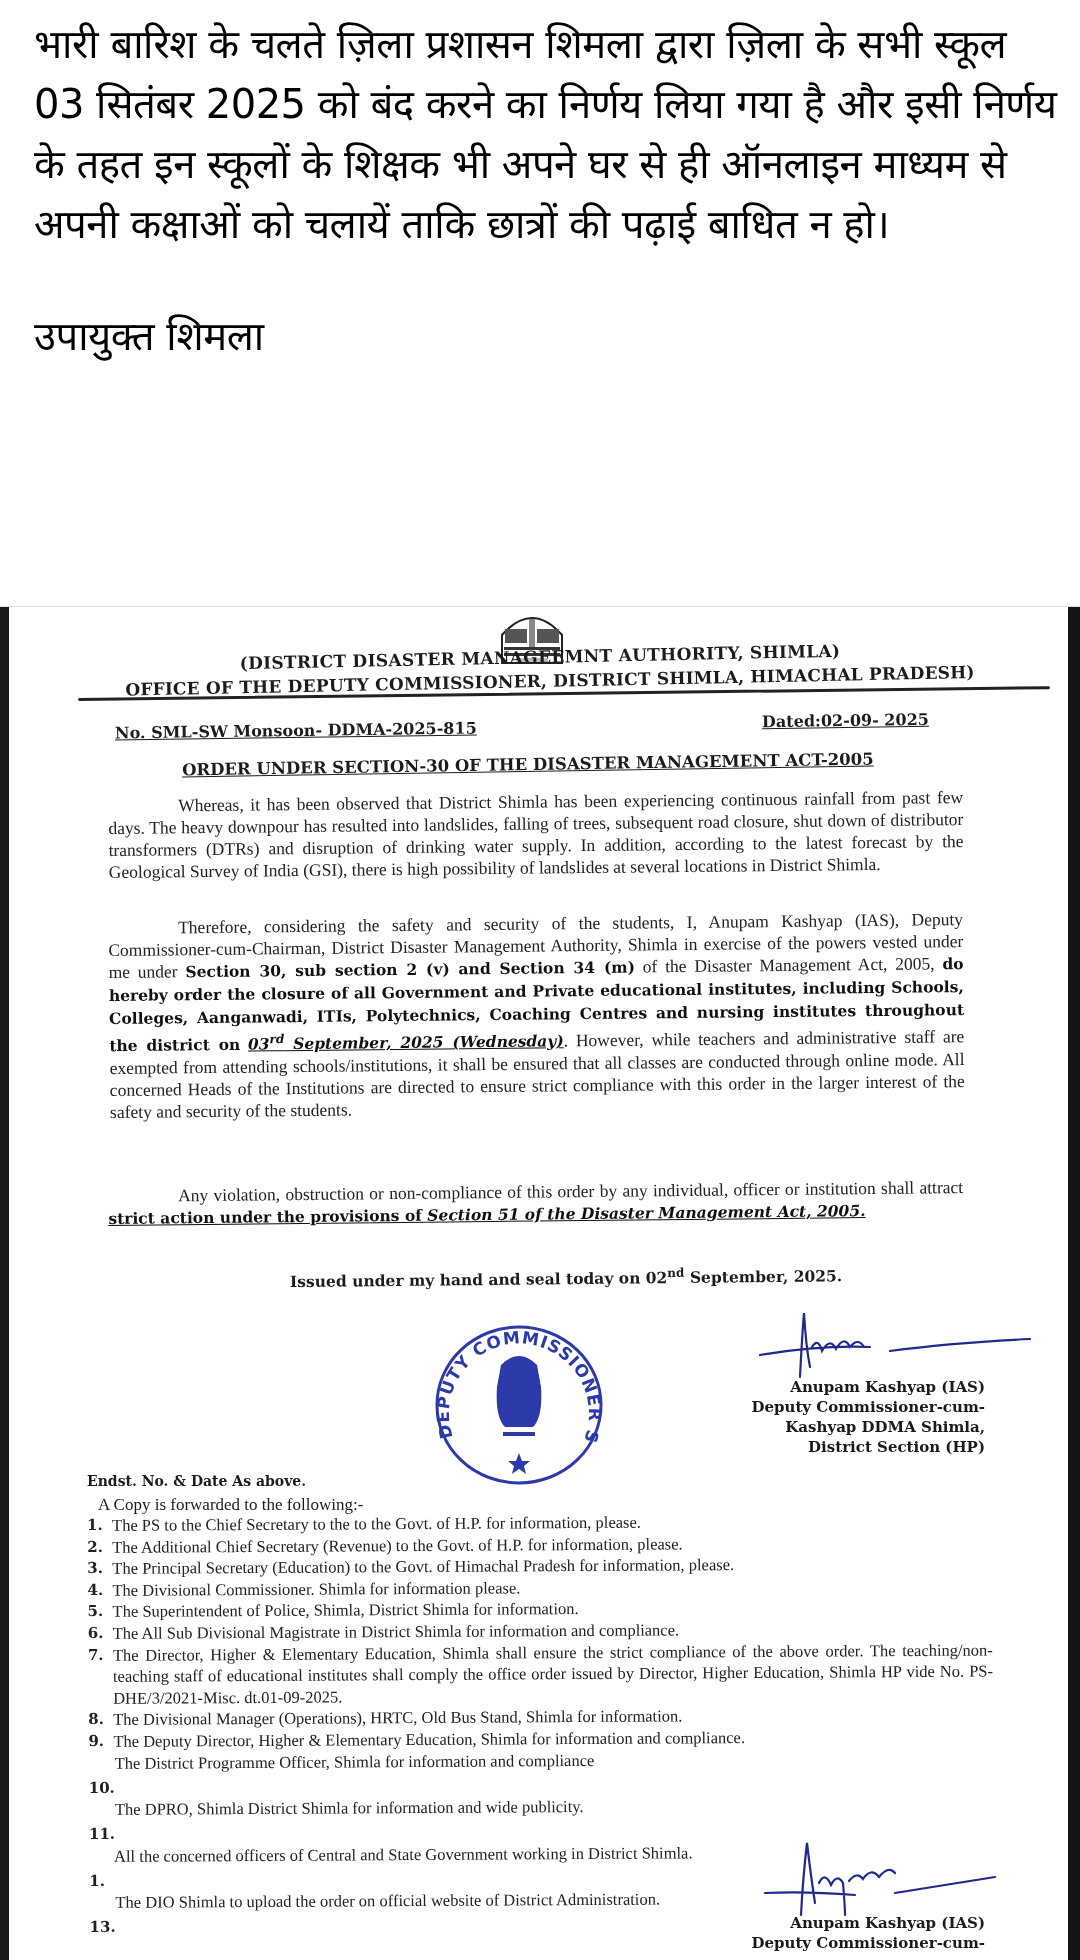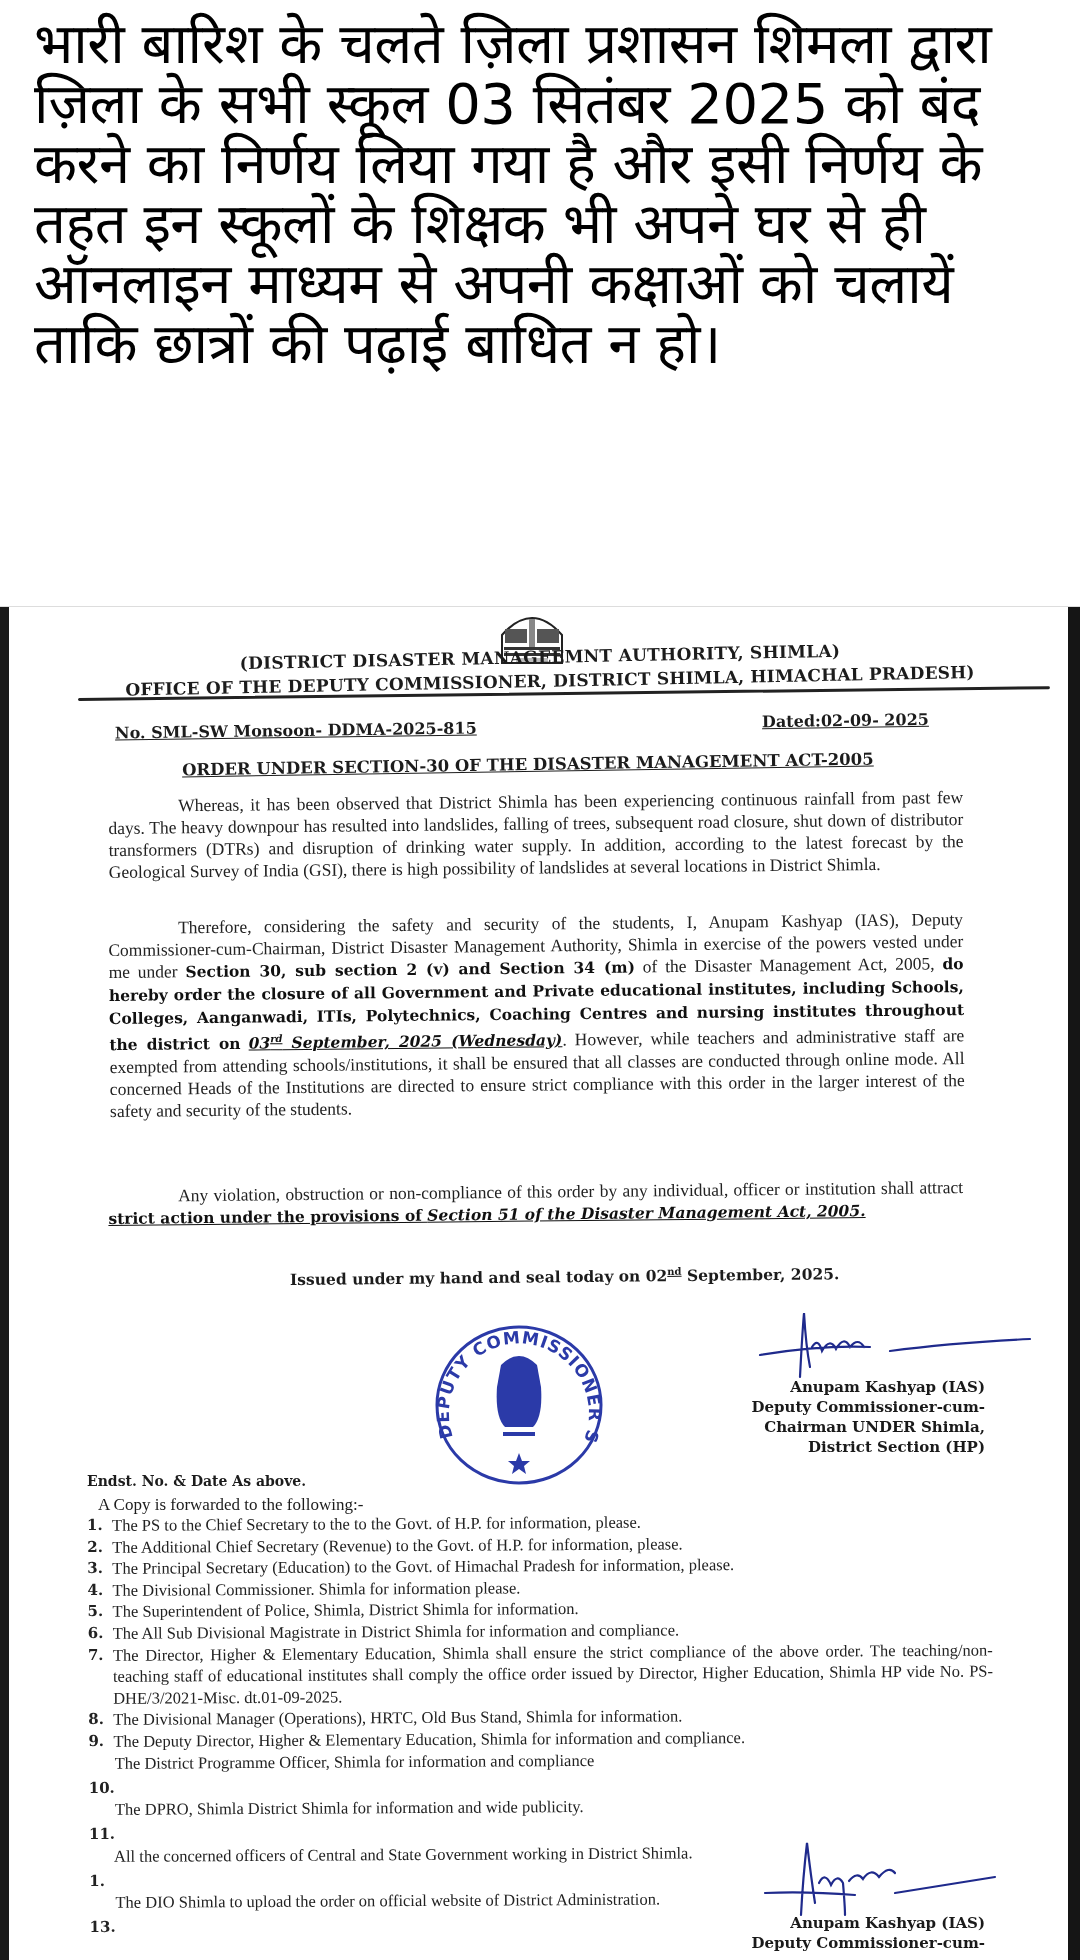--- a/index.html
+++ b/index.html
@@ -3,21 +3,21 @@
 <meta charset="utf-8">
 <style>
   * { box-sizing: border-box; margin: 0; padding: 0; }
   html, body { width: 1080px; height: 1960px; background: #ffffff; overflow: hidden; }
   body { position: relative; font-family: "DejaVu Sans", sans-serif; color: #111; }
 
   
   .caption {
     position: absolute; left: 34px; top: 14px; width: 1030px;
     font-family: "DejaVu Sans", sans-serif;
-    font-size: 56px; line-height: 60px; color: #000;
+    font-size: 40px; line-height: 60px; color: #000;
     letter-spacing: -0.5px;
   }
   .caption p { margin: 0; }
   .caption .gap { height: 52px; }
 
   
   .scan {
     position: absolute; left: 0; top: 606px; width: 1080px; height: 1354px;
     background: #ffffff; border-top: 1px solid #ddd; overflow: hidden;
   }
@@ -50,21 +50,21 @@
   .para .indent { display: inline-block; width: 70px; }
   .para b { font-family: "DejaVu Serif", serif; font-size: 15.5px; color: #111; }
   .para .u { text-decoration: underline; }
   .para i { font-style: italic; }
   .p1 { top: 188px; }
   .p2 { top: 310px; }
   .p3 { top: 578px; }
 
   .issued { position: absolute; left: 290px; top: 660px; font-family: "DejaVu Serif", serif;
             font-weight: bold; font-size: 15.5px; transform: rotate(-0.6deg); }
-  .issued sup, .para sup { font-size: 10px; text-decoration: underline; }
+  .issued sup, .para sup { font-size: 12px; }
 
   .seal { position: absolute; left: 425px; top: 710px; width: 185px; height: 170px; }
 
   .signature1 { position: absolute; left: 740px; top: 700px; width: 300px; height: 80px; }
   .signer1 { position: absolute; right: 95px; top: 770px; text-align: right; font-family: "DejaVu Serif", serif;
              font-weight: bold; font-size: 15px; line-height: 20px; color: #1a1a1a; }
 
   .endst { position: absolute; left: 87px; top: 866px; font-family: "DejaVu Serif", serif; font-weight: bold;
            font-size: 14px; }
   .copy-to { position: absolute; left: 98px; top: 888px; font-size: 17px; }
@@ -80,20 +80,21 @@
   .signature2 { position: absolute; left: 745px; top: 1230px; width: 260px; height: 80px; }
   .signer2 { position: absolute; right: 95px; top: 1306px; text-align: right; font-family: "DejaVu Serif", serif;
              font-weight: bold; font-size: 15px; line-height: 20px; color: #1a1a1a; }
 </style>
 </head>
 <body>
 
 <div class="caption">
   <p>भारी बारिश के चलते ज़िला प्रशासन शिमला द्वारा ज़िला के सभी स्कूल 03 सितंबर 2025 को बंद करने का निर्णय लिया गया है और इसी निर्णय के तहत इन स्कूलों के शिक्षक भी अपने घर से ही ऑनलाइन माध्यम से अपनी कक्षाओं को चलायें ताकि छात्रों की पढ़ाई बाधित न हो।</p>
   <div class="gap"></div>
+  <p>उपायुक्त शिमला</p>
 </div>
 
 <div class="scan">
   <div class="left-edge"></div>
   <div class="right-edge"></div>
 
   <div class="doc">
 
     <svg class="emblem" viewBox="0 0 84 56">
       <path d="M12 54 L12 26 Q42 -8 72 26 L72 54 Z" fill="#fff" stroke="#222" stroke-width="2"></path>
@@ -142,21 +143,21 @@
       <rect x="78" y="115" width="32" height="4" fill="#2b3aa8"></rect>
       <polygon points="94,136 97,144 105,144 99,149 101,157 94,152 87,157 89,149 83,144 91,144" fill="#2b3aa8"></polygon>
     </svg>
 
     <svg class="signature1" viewBox="0 0 300 80">
       <path d="M20 48 Q80 38 130 40 M60 70 Q62 30 64 6 Q66 40 70 60 M72 40 Q78 30 82 44 Q90 30 96 42 Q104 28 110 40 Q118 30 124 40 M150 44 Q210 36 290 32" fill="none" stroke="#1f2a8c" stroke-width="2.2" stroke-linecap="round"></path>
     </svg>
     <div class="signer1">
       <div>Anupam Kashyap (IAS)</div>
       <div>Deputy Commissioner-cum-</div>
-      <div>Chairman UNDER Shimla,</div>
+      <div>Kashyap DDMA Shimla,</div>
       <div>District Section (HP)</div>
     </div>
 
     <div class="endst">Endst.  No. &amp; Date As above.</div>
     <div class="copy-to">A Copy is forwarded to the following:-</div>
 
     <ol class="list">
       <li>
           <span class="num">1.</span>
           <span class="txt">The PS to the Chief Secretary to the to the Govt. of H.P. for information, please.</span>

